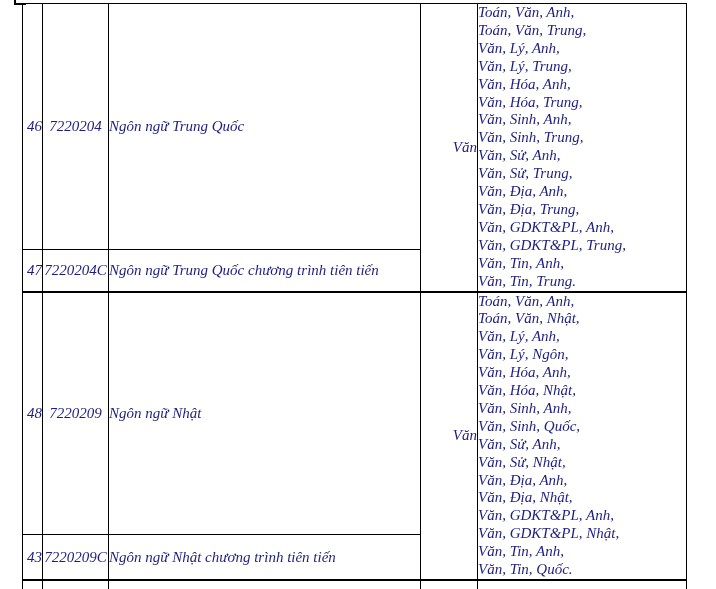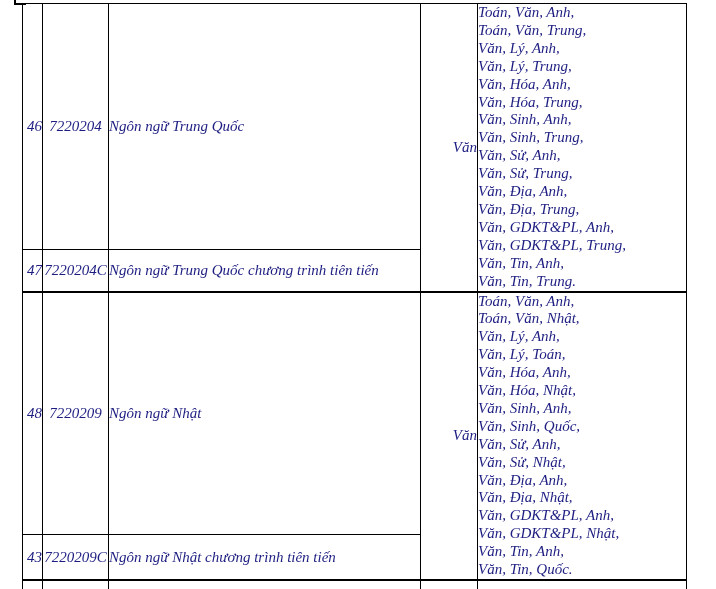--- a/index.html
+++ b/index.html
@@ -126,21 +126,21 @@
 
     <tr style="height:242px" class="row-group-sep">
       <td class="c-no">48</td>
       <td class="c-code">7220209</td>
       <td class="c-name">Ngôn ngữ Nhật</td>
       <td class="c-subject" rowspan="2">Văn</td>
       <td class="c-combos" rowspan="2">
         <div class="combo-line">Toán, Văn, Anh,</div>
         <div class="combo-line">Toán, Văn, Nhật,</div>
         <div class="combo-line">Văn, Lý, Anh,</div>
-        <div class="combo-line">Văn, Lý, Toán,</div>
+        <div class="combo-line">Văn, Lý, Ngôn,</div>
         <div class="combo-line">Văn, Hóa, Anh,</div>
         <div class="combo-line">Văn, Hóa, Nhật,</div>
         <div class="combo-line">Văn, Sinh, Anh,</div>
         <div class="combo-line">Văn, Sinh, Quốc,</div>
         <div class="combo-line">Văn, Sử, Anh,</div>
         <div class="combo-line">Văn, Sử, Nhật,</div>
         <div class="combo-line">Văn, Địa, Anh,</div>
         <div class="combo-line">Văn, Địa, Nhật,</div>
         <div class="combo-line">Văn, GDKT&amp;PL, Anh,</div>
         <div class="combo-line">Văn, GDKT&amp;PL, Nhật,</div>

